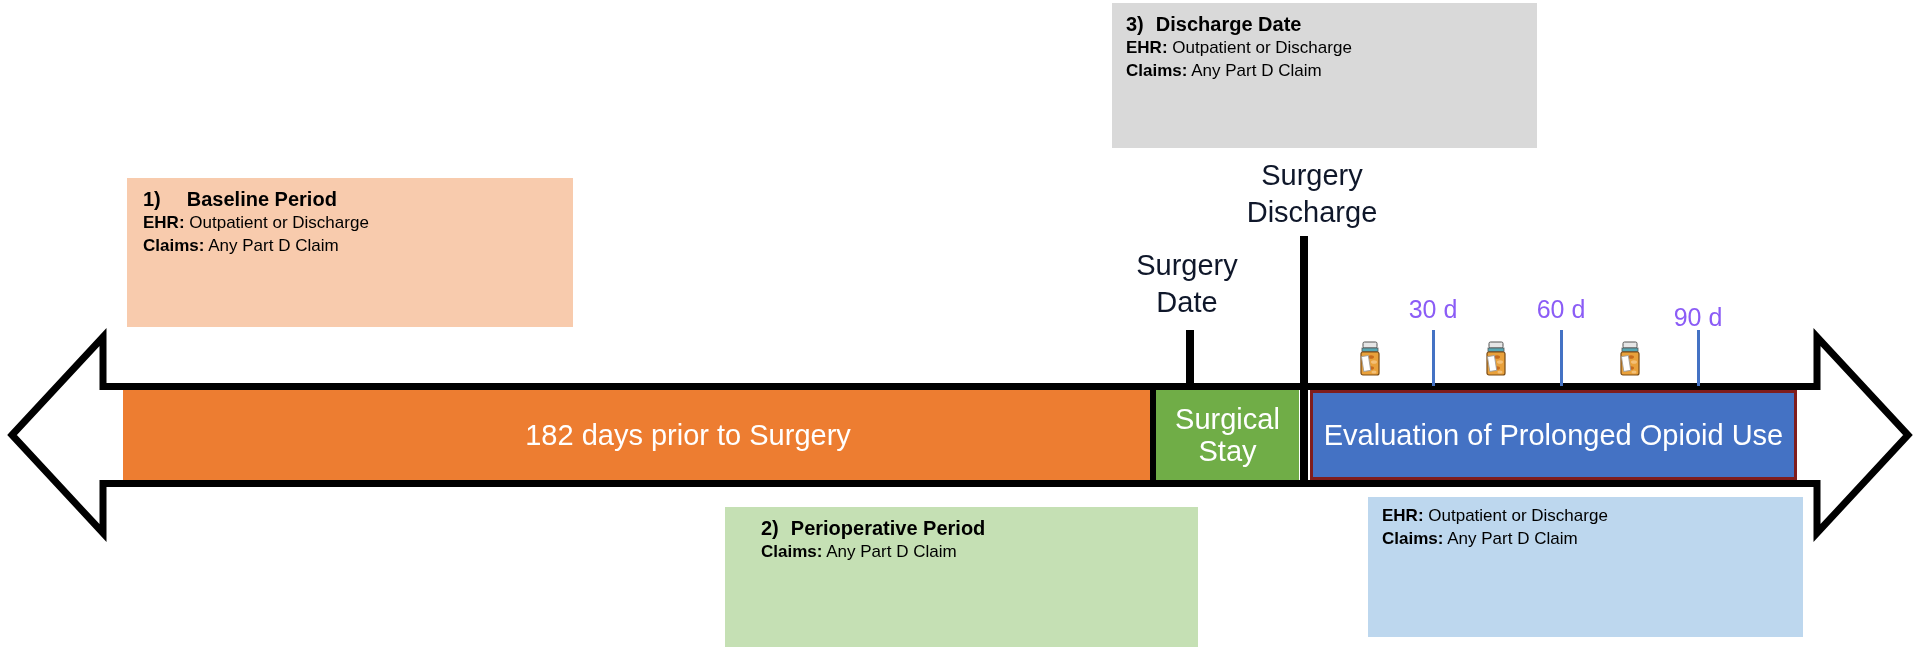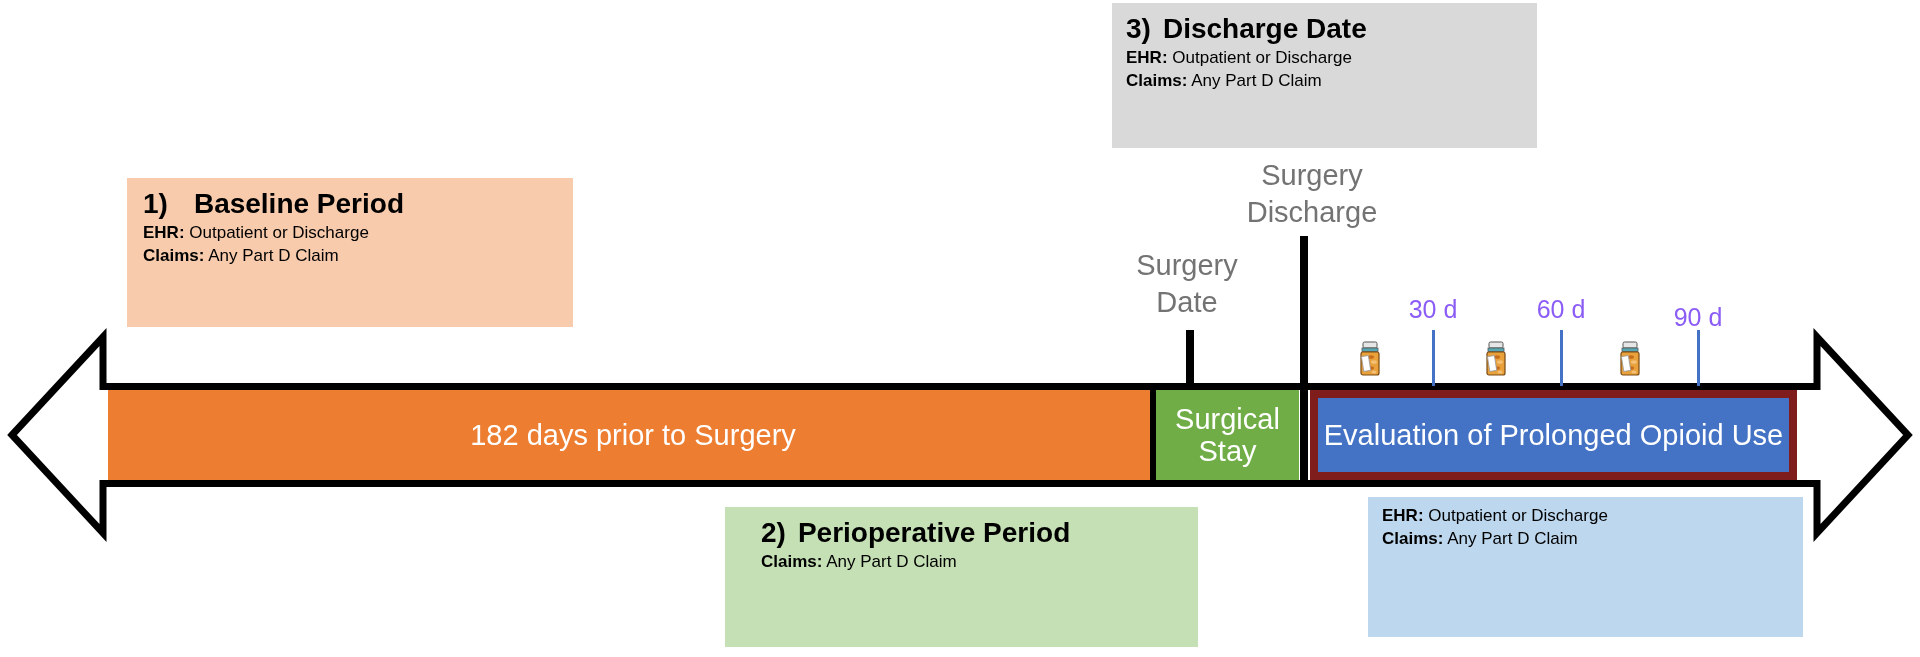--- a/index.html
+++ b/index.html
@@ -9,41 +9,41 @@
   }
   .abs{position:absolute;}
   svg.arrow{position:absolute;left:0;top:0;}
 
   
   .seg{
     position:absolute;top:390px;height:90px;
     display:flex;align-items:center;justify-content:center;
     color:#fff;font-size:29px;line-height:1.12;text-align:center;
   }
-  #seg-baseline{left:108px;width:1050px;background:#ED7D31;}
+  #seg-baseline{left:123px;width:1050px;background:#ED7D31;padding-left:40px;}
   #seg-surgical{left:1156px;width:143px;background:#70AD47;}
-  #seg-evaluation{left:1310px;width:487px;background:#4472C4;border:8px solid #7f1d1d;box-sizing:border-box;}
+  #seg-evaluation{left:1310px;width:487px;background:#4472C4;border:3px solid #7f1d1d;box-sizing:border-box;}
 
   #divider-og{left:1150px;top:386px;width:6px;height:98px;background:#000;}
   #discharge-line{left:1300px;top:236px;width:8px;height:247px;background:#000;z-index:5;}
   #date-tick{left:1186px;top:330px;width:8px;height:57px;background:#000;z-index:5;}
 
   .marker-label{
-    position:absolute;text-align:center;font-size:29px;line-height:1.26;color:#737373;
+    position:absolute;text-align:center;font-size:29px;line-height:1.26;color:#0f172a;
   }
   #surgery-date-label{left:1107px;top:247px;width:160px;}
   #surgery-discharge-label{left:1222px;top:157px;width:180px;}
 
   .day-tick{position:absolute;top:330px;width:3px;height:56px;background:#4472C4;}
   .day-label{position:absolute;top:295px;width:100px;text-align:center;font-size:25px;color:#8b5cf6;}
   .pill{position:absolute;top:341px;}
 
   
   .infobox{position:absolute;box-sizing:border-box;padding:8px 14px;}
-  .infobox .title{font-size:28px;font-weight:bold;line-height:1.3;white-space:nowrap;}
+  .infobox .title{font-size:20px;font-weight:bold;line-height:1.3;white-space:nowrap;}
   .infobox .title .num{margin-right:12px;}
   .infobox .line{font-size:17px;line-height:1.34;white-space:nowrap;}
   .infobox .line b{font-weight:bold;}
   #box-baseline{left:127px;top:178px;width:446px;height:149px;background:#F8CBAD;padding-left:16px;}
   #box-baseline .num{margin-right:26px;}
   #box-perioperative{left:725px;top:507px;width:473px;height:140px;background:#C5E0B4;padding-left:36px;}
   #box-discharge{left:1112px;top:3px;width:425px;height:145px;background:#D9D9D9;}
   #box-followup{left:1368px;top:497px;width:435px;height:140px;background:#BDD7EE;}
 </style>
 </head>

